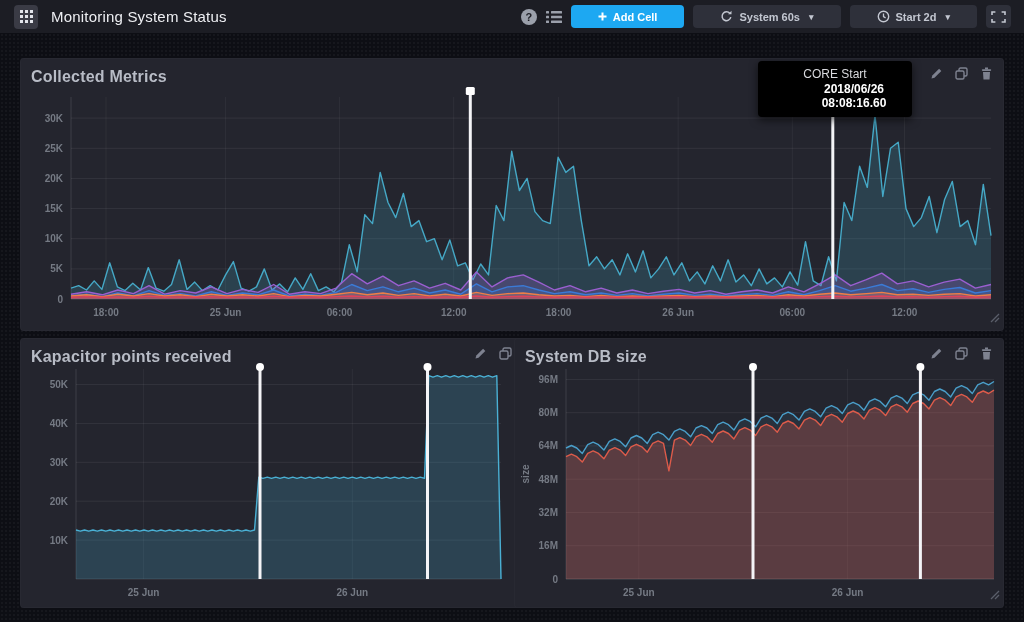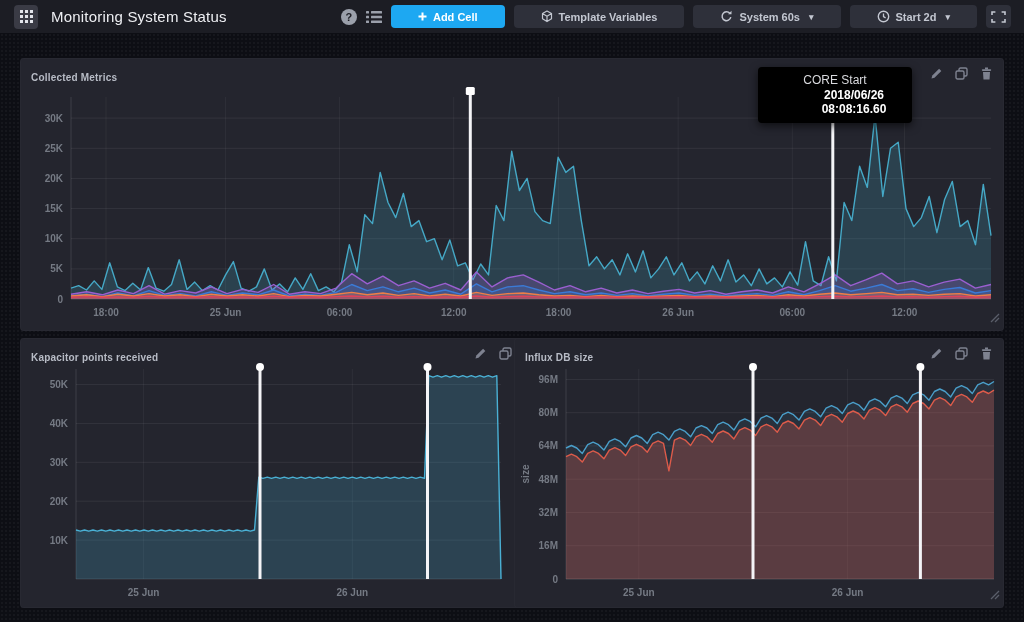--- a/index.html
+++ b/index.html
@@ -26,33 +26,33 @@
 
   
   .dashboard { position:relative; height:589px;
     background-color:#0d0e14;
     background-image:radial-gradient(rgba(255,255,255,0.04) 1px, transparent 1px);
     background-size:4px 4px; }
   .panel { position:absolute; background:#24252e; border-radius:4px;
            border:1px solid rgba(255,255,255,0.02); }
   .panel-header { height:24px; display:flex; align-items:center; justify-content:space-between;
                   padding:4px 10px 0 10px; }
-  .panel-title { font-size:10px; font-weight:700; color:#b8bcc6; letter-spacing:.2px;margin-top:8px; }
+  .panel-title { font-size:16px; font-weight:700; color:#b8bcc6; letter-spacing:.2px;margin-top:8px; }
   .panel-actions { display:flex; gap:12px; align-items:center; }
   .panel-actions button { background:none; border:none; padding:0; cursor:pointer; display:flex; }
   .chart { position:absolute; left:0; right:0; top:24px; bottom:0; }
   .tick { fill:#757a84; font-size:10px; font-weight:700; font-family:"Liberation Sans",sans-serif; }
   .resize-handle { position:absolute; right:3px; bottom:3px; cursor:nwse-resize; }
 
   #panel-0 { left:20px; top:25px;  width:984px; height:273px; }
   #panel-1 { left:20px; top:305px; width:528px; height:270px; }
   #panel-2 { left:514px; top:305px; width:490px; height:270px; }
 
   
-  .annotation-tooltip { position:absolute; left:758px; top:34px; width:154px; z-index:20;
+  .annotation-tooltip { position:absolute; left:758px; top:28px; width:154px; z-index:20;
       background:#000; border-radius:4px; padding:6px 8px 7px; text-align:center;
       box-shadow:0 3px 8px rgba(0,0,0,.6); }
   .tt-title { font-size:12px; color:#d9dade; }
   .tt-time  { font-size:12px; font-weight:700; color:#fff; margin-top:1px;margin-left:38px; }
 </style>
 </head>
 <body>
 
 <header class="header">
   <div class="h-left">
@@ -85,26 +85,20 @@
           <rect x="0" y="10.4" width="3" height="2.6" rx="0.5"></rect>
             <rect x="5" y="10.4" width="11" height="2.6" rx="0.5"></rect>
         </g>
       </svg>
     </button>
     <button class="btn primary">
       <svg width="9" height="9">
         <path d="M4.5 0.5v8M0.5 4.5h8" stroke="#fff" stroke-width="2"></path>
       </svg>
       <span>Add Cell</span>
-    </button>
-    <button class="btn">
-      <svg width="12" height="13">
-        <path d="M6 1l4.5 2.6v5.2L6 11.6 1.5 8.8V3.6z M1.5 3.6L6 6.2l4.5-2.6 M6 6.2v5.4" fill="none" stroke="#c3c7d1" stroke-width="1.2" stroke-linejoin="round"></path>
-      </svg>
-      <span>Template Variables</span>
     </button>
     <button class="btn">
       <svg width="13" height="13">
         <path d="M10.8 7.2a4.4 4.4 0 1 1-1-3.9" fill="none" stroke="#c3c7d1" stroke-width="1.5"></path>
         <path d="M11.5 0.8v3.4H8.1z" fill="#c3c7d1"></path>
       </svg>
       <span>System 60s</span>
       <span class="caret">▾</span>
     </button>
     <button class="btn">
@@ -254,21 +248,21 @@
         </svg></div>
     <div class="resize-handle">
       <svg width="10" height="10">
           <path d="M9 1L1 9 M9 5L5 9" stroke="#5a5e6a" stroke-width="1.3"></path>
         </svg>
     </div>
   </section>
 
   <section class="panel" id="panel-2">
     <div class="panel-header">
-      <span class="panel-title">Influx DB size</span>
+      <span class="panel-title">System DB size</span>
       <div class="panel-actions">
         <button>
           <svg width="13" height="13">
             <path d="M1.5 11.5l.8-3 6.8-6.8 2.2 2.2-6.8 6.8-3 .8z" fill="#7e8290"></path>
             </svg>
         </button>
         <button>
           <svg width="13" height="13">
             <rect x="4" y="1" width="8" height="8" rx="1.5" fill="none" stroke="#7e8290" stroke-width="1.4"></rect>
             <rect x="1" y="4" width="8" height="8" rx="1.5" fill="#24252e" stroke="#7e8290" stroke-width="1.4"></rect>

